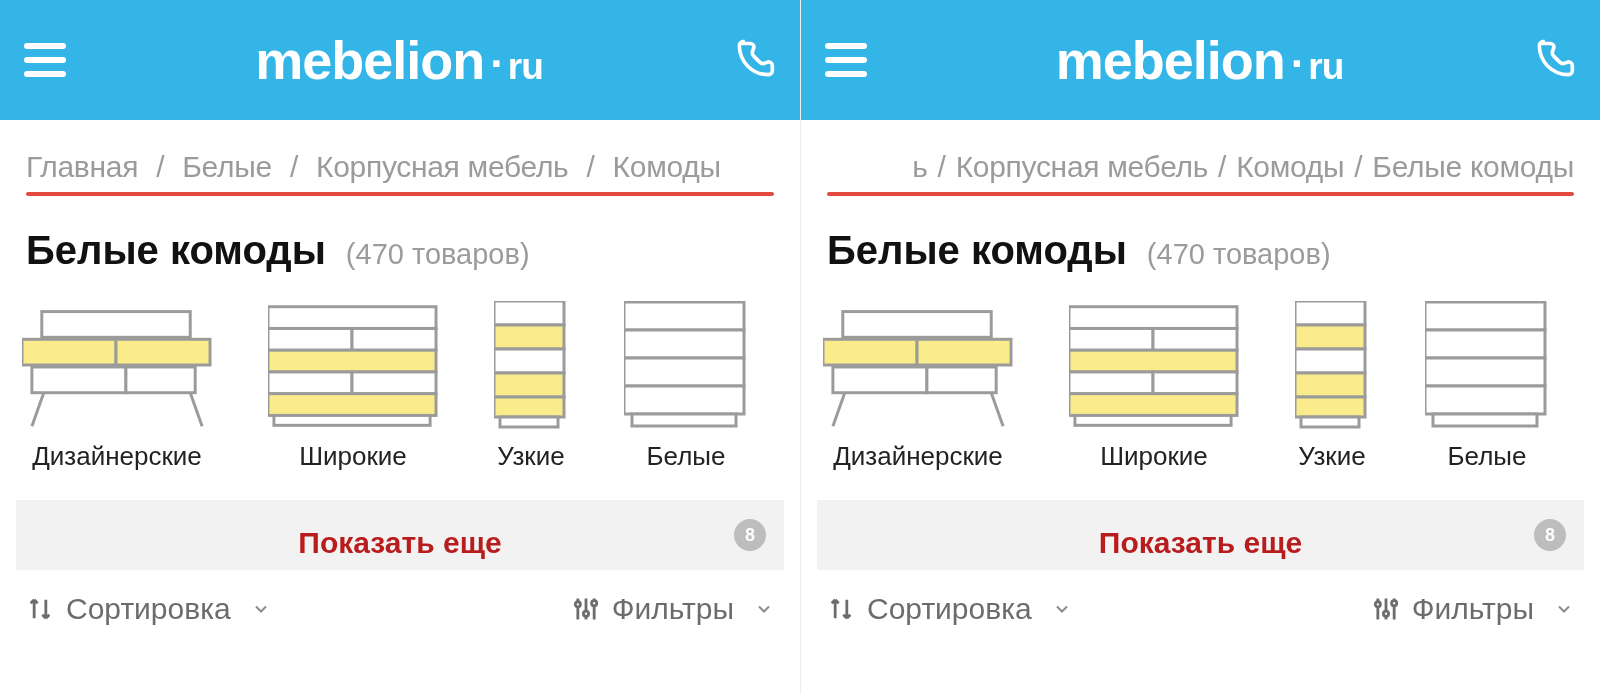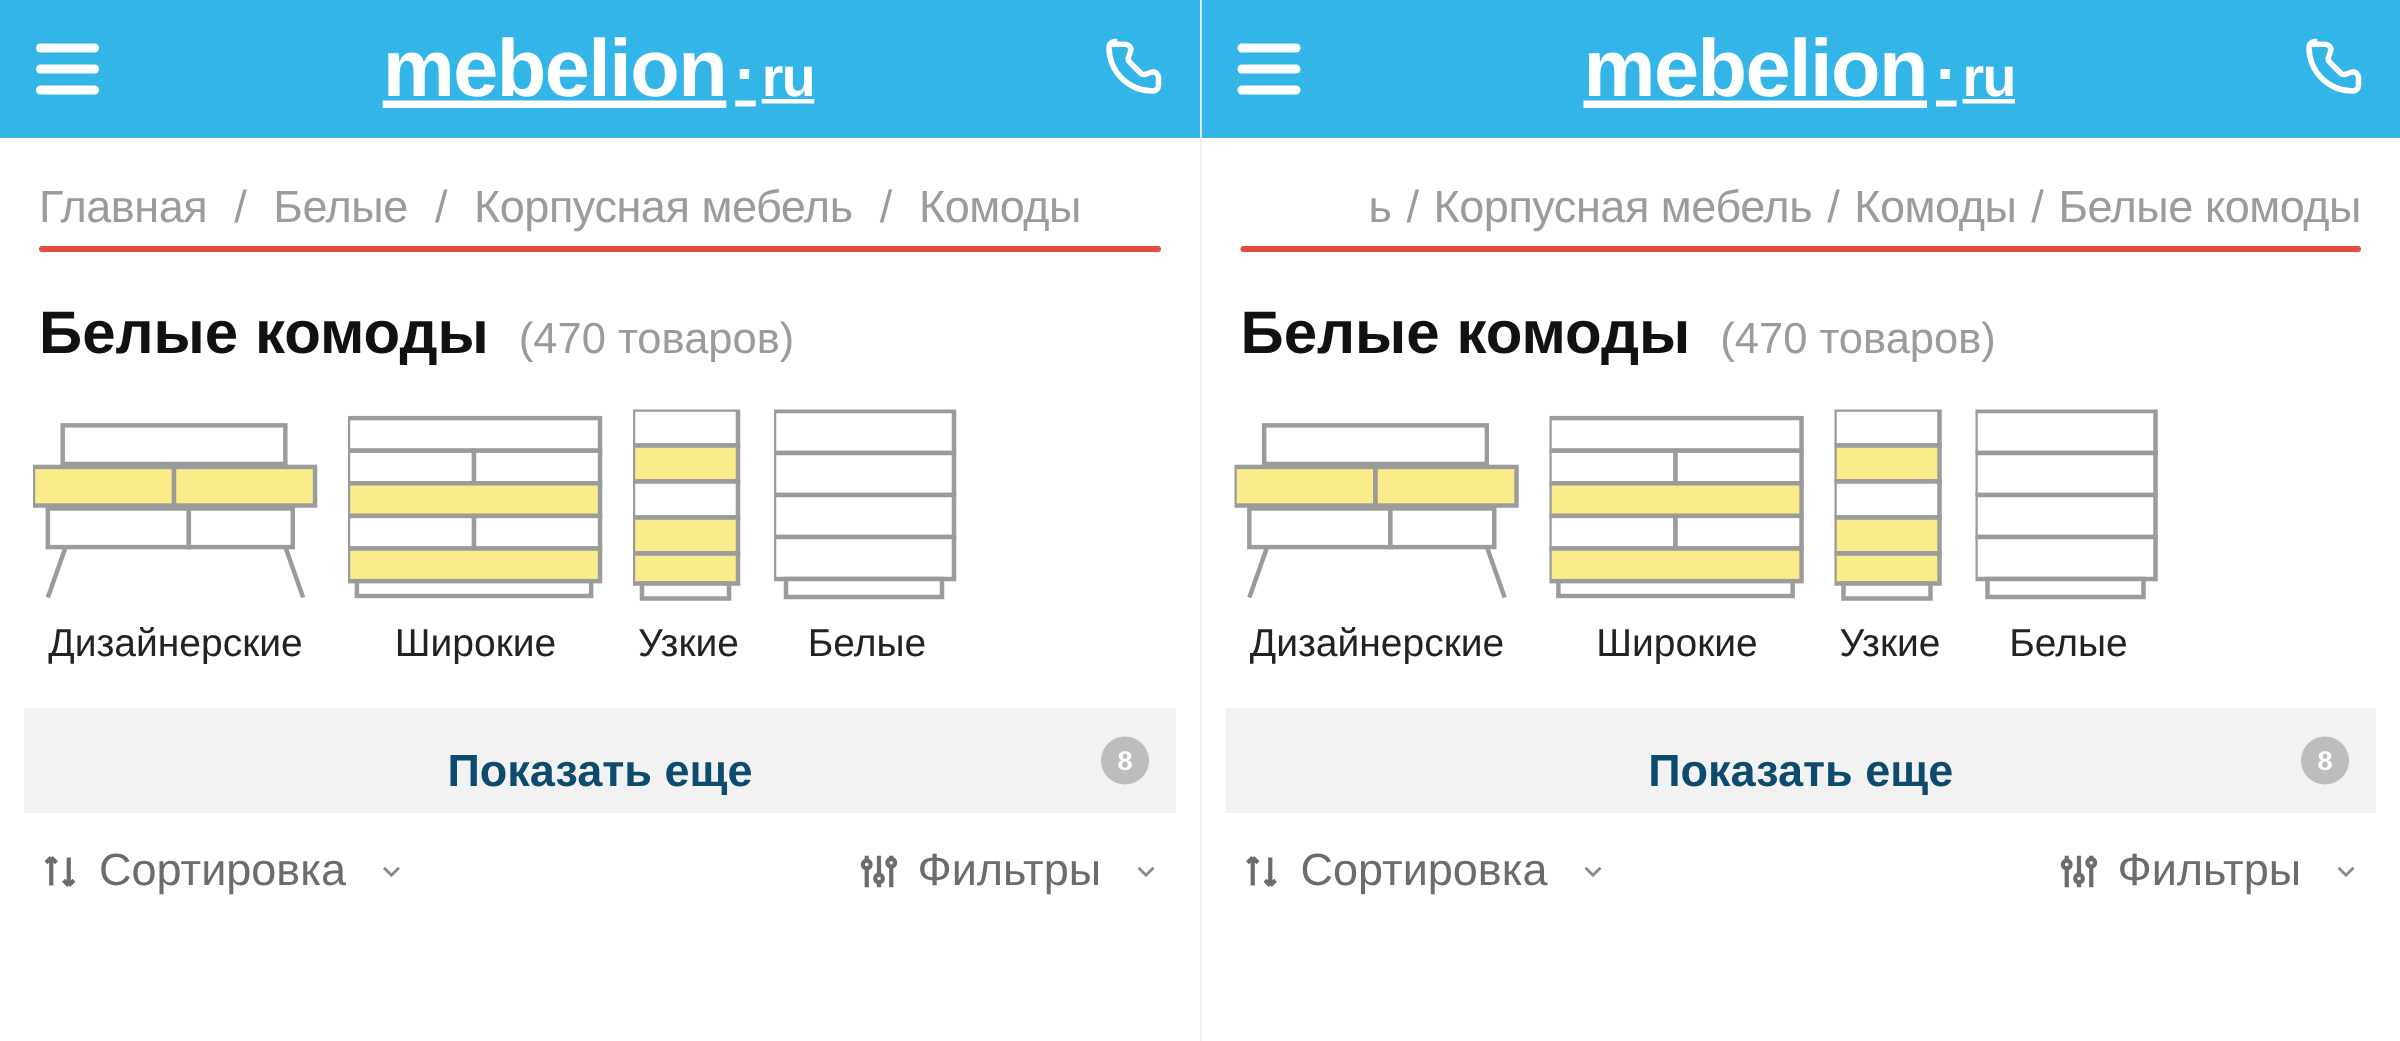--- a/index.html
+++ b/index.html
@@ -15,28 +15,27 @@
     height: 100%;
     overflow: hidden;
     position: relative;
     display: flex;
     flex-direction: column;
   }
   .pane + .pane { border-left: 1px solid #eee; }
 
   
   .header {
-    height: 92px;
+    height: 120px;
     background: #33b5e8;
     display: flex;
     align-items: center;
     justify-content: space-between;
     padding: 0 24px;
     color: #fff;
-    text-decoration: underline;
   }
   .menu-icon { width: 42px; height: 42px; display: flex; flex-direction: column; justify-content: space-between; padding: 4px 0; cursor: pointer; }
   .menu-icon span { height: 6px; background: #fff; border-radius: 3px; }
   .logo { font-weight: 700; font-size: 54px; letter-spacing: -1px; color: #fff; display: flex; align-items: baseline; }
   .logo-dot { font-size: 44px; margin: 0 2px 0 6px; }
   .logo-ru { font-size: 37px; font-weight: 700; margin-left: 2px; }
   .phone-icon { width: 44px; height: 44px; cursor: pointer; }
 
   
   .breadcrumb-wrap { padding: 30px 26px 10px 26px; position: relative; }
@@ -59,37 +58,37 @@
     border-radius: 2px;
     margin: 8px 0 0 0;
   }
 
   
   .titlebar { padding: 22px 26px 10px 26px; display: flex; align-items: baseline; gap: 20px; }
   .title { font-size: 40px; font-weight: 800; color: #111; }
   .count { font-size: 29px; color: #9b9b9b; }
 
   
-  .thumbs { display: flex; padding: 18px 22px 4px 22px; gap: 20px; align-items: flex-end; }
+  .thumbs { display: flex; padding: 18px 22px 4px 22px; gap: 56px; align-items: flex-end; }
   .thumb { display: flex; flex-direction: column; align-items: center; cursor: pointer; }
   .thumb-label { font-size: 26px; color: #222; margin-top: 10px; text-align: center; white-space: nowrap; }
   .thumb svg { display: block; }
 
   
   .showmore-wrap { padding: 24px 16px 10px 16px; }
   .showmore {
     background: #f2f2f2;
     height: 70px;
     display: flex;
     align-items: center;
     justify-content: center;
     position: relative;
     cursor: pointer;
   }
-  .showmore-label { font-size: 30px; font-weight: 700; color: #0c4a6e; margin-top: 16px; }
+  .showmore-label { font-size: 30px; font-weight: 700; color: #b91c1c; margin-top: 16px; }
   .badge {
     position: absolute; right: 18px; top: 50%; transform: translateY(-50%);
     width: 32px; height: 32px; border-radius: 50%; background: #bdbdbd;
     color: #fff; font-size: 18px; font-weight: 600;
     display: flex; align-items: center; justify-content: center;
   }
 
   
   .sf-bar { display: flex; justify-content: space-between; padding: 12px 26px 0 26px; color: #6c6c6c; font-size: 30px; }
   .sf-item { display: flex; align-items: center; gap: 12px; cursor: pointer; text-align: right; }

